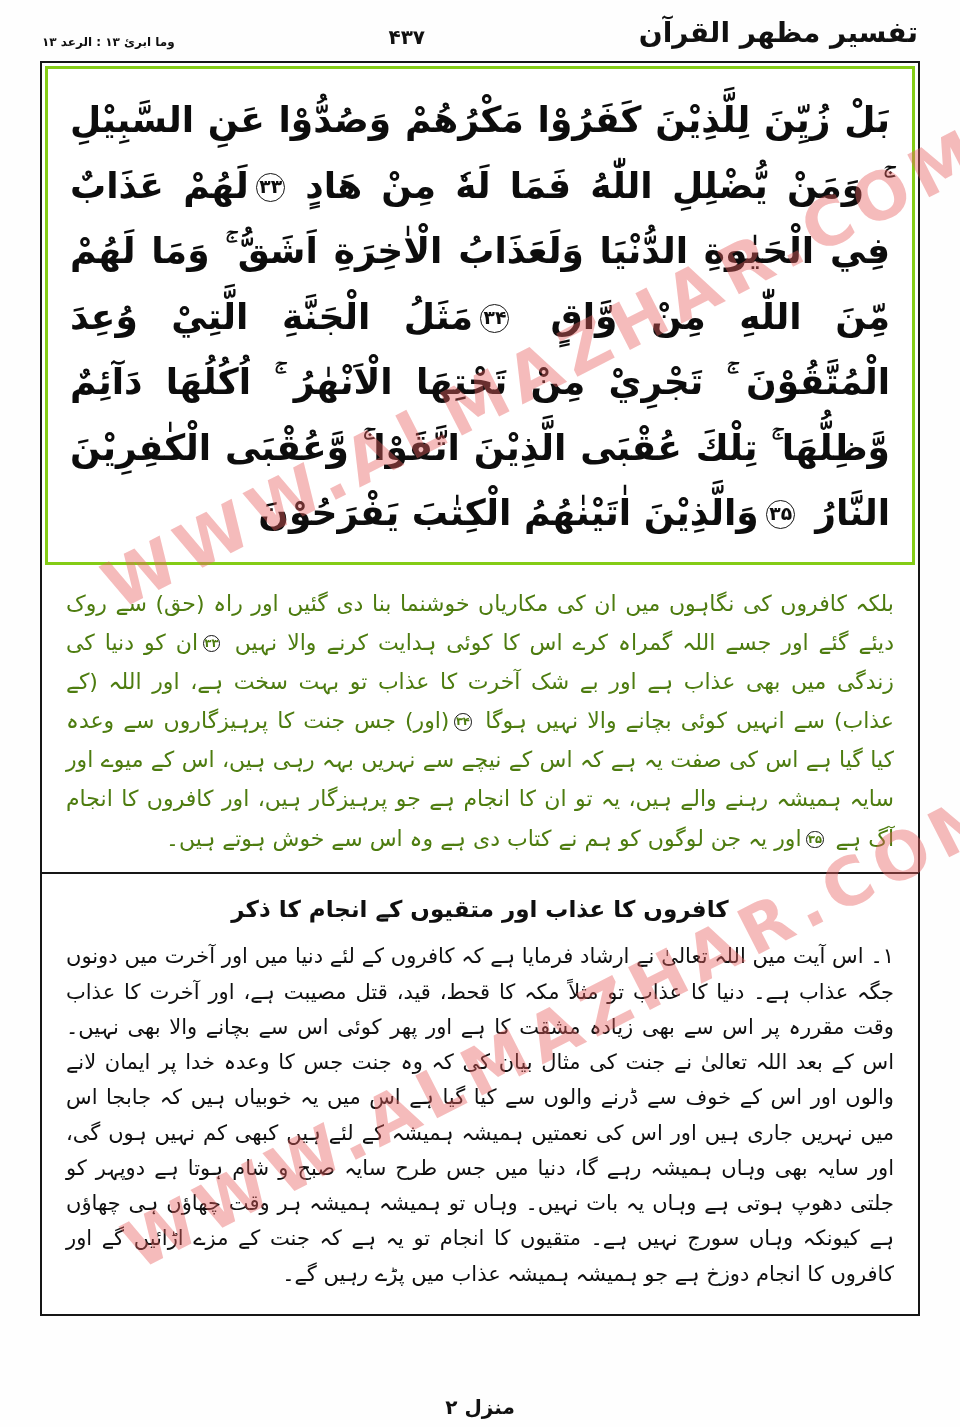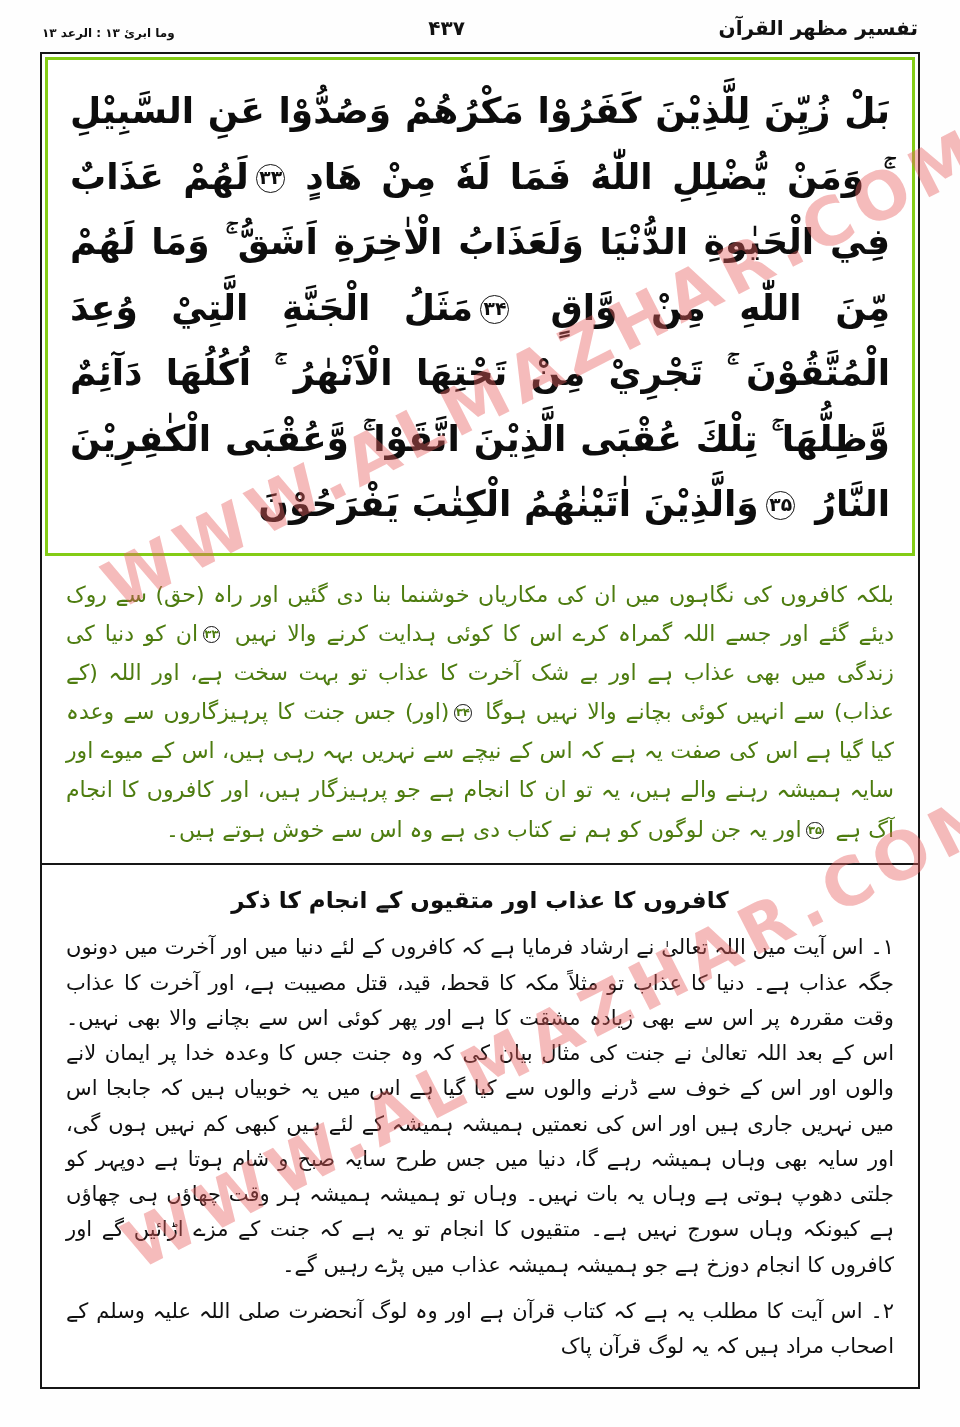--- a/index.html
+++ b/index.html
@@ -17,21 +17,21 @@
     color: #111;
   }
 
   .header {
     display: flex;
     justify-content: space-between;
     align-items: flex-end;
     padding: 16px 42px 6px 42px;
     font-weight: bold;
   }
-  .h-right { font-size: 20px; }
+  .h-right { font-size: 28px; }
   .h-center { font-size: 20px; }
   .h-left  { font-size: 12px; }
 
   .main-frame {
     margin: 6px 40px 0 40px;
     border: 2px solid #161616;
     background: #fff;
   }
 
   .quran-box {
@@ -128,22 +128,22 @@
 
     <div class="quran-box">
       <div class="quran-text"><span>بَلْ زُيِّنَ لِلَّذِيْنَ كَفَرُوْا مَكْرُهُمْ وَصُدُّوْا عَنِ السَّبِيْلِ ۚ وَمَنْ يُّضْلِلِ اللّٰهُ فَمَا لَهٗ مِنْ هَادٍ </span><span class="ayah-num">۳۳</span><span>لَهُمْ عَذَابٌ فِي الْحَيٰوةِ الدُّنْيَا وَلَعَذَابُ الْاٰخِرَةِ اَشَقُّ ۚ وَمَا لَهُمْ مِّنَ اللّٰهِ مِنْ وَّاقٍ </span><span class="ayah-num">۳۴</span><span>مَثَلُ الْجَنَّةِ الَّتِيْ وُعِدَ الْمُتَّقُوْنَ ۚ تَجْرِيْ مِنْ تَحْتِهَا الْاَنْهٰرُ ۚ اُكُلُهَا دَآئِمٌ وَّظِلُّهَا ۚ تِلْكَ عُقْبَى الَّذِيْنَ اتَّقَوْا ۚ وَّعُقْبَى الْكٰفِرِيْنَ النَّارُ </span><span class="ayah-num">۳۵</span><span>وَالَّذِيْنَ اٰتَيْنٰهُمُ الْكِتٰبَ يَفْرَحُوْنَ </span></div>
     </div>
 
     <div class="translation"><span>بلکہ کافروں کی نگاہوں میں ان کی مکاریاں خوشنما بنا دی گئیں اور راہ (حق) سے روک دیئے گئے اور جسے اللہ گمراہ کرے اس کا کوئی ہدایت کرنے والا نہیں </span><span class="ayah-num">۳۳</span><span>ان کو دنیا کی زندگی میں بھی عذاب ہے اور بے شک آخرت کا عذاب تو بہت سخت ہے، اور اللہ (کے عذاب) سے انہیں کوئی بچانے والا نہیں ہوگا </span><span class="ayah-num">۳۴</span><span>(اور) جس جنت کا پرہیزگاروں سے وعدہ کیا گیا ہے اس کی صفت یہ ہے کہ اس کے نیچے سے نہریں بہہ رہی ہیں، اس کے میوے اور سایہ ہمیشہ رہنے والے ہیں، یہ تو ان کا انجام ہے جو پرہیزگار ہیں، اور کافروں کا انجام آگ ہے </span><span class="ayah-num">۳۵</span><span>اور یہ جن لوگوں کو ہم نے کتاب دی ہے وہ اس سے خوش ہوتے ہیں۔ </span></div>
 
     <div class="commentary">
       <div class="heading">کافروں کا عذاب اور متقیوں کے انجام کا ذکر</div>
       <p>۱۔ اس آیت میں اللہ تعالیٰ نے ارشاد فرمایا ہے کہ کافروں کے لئے دنیا میں اور آخرت میں دونوں جگہ عذاب ہے۔ دنیا کا عذاب تو مثلاً مکہ کا قحط، قید، قتل مصیبت ہے، اور آخرت کا عذاب وقت مقررہ پر اس سے بھی زیادہ مشقت کا ہے اور پھر کوئی اس سے بچانے والا بھی نہیں۔ اس کے بعد اللہ تعالیٰ نے جنت کی مثال بیان کی کہ وہ جنت جس کا وعدہ خدا پر ایمان لانے والوں اور اس کے خوف سے ڈرنے والوں سے کیا گیا ہے اس میں یہ خوبیاں ہیں کہ جابجا اس میں نہریں جاری ہیں اور اس کی نعمتیں ہمیشہ ہمیشہ کے لئے ہیں کبھی کم نہیں ہوں گی، اور سایہ بھی وہاں ہمیشہ رہے گا، دنیا میں جس طرح سایہ صبح و شام ہوتا ہے دوپہر کو جلتی دھوپ ہوتی ہے وہاں یہ بات نہیں۔ وہاں تو ہمیشہ ہمیشہ ہر وقت چھاؤں ہی چھاؤں ہے کیونکہ وہاں سورج نہیں ہے۔ متقیوں کا انجام تو یہ ہے کہ جنت کے مزے اڑائیں گے اور کافروں کا انجام دوزخ ہے جو ہمیشہ ہمیشہ عذاب میں پڑے رہیں گے۔</p>
-      <p>۲۔ اس آیت کا مطلب یہ ہے کہ کتاب قرآن ہے اور وہ لوگ آنحضرت صلی اللہ علیہ وسلم کے اصحاب مراد ہیں کہ یہ لوگ قرآن پاک</p>
     </div>
 
   </div>
 
+  <div class="footer">منزل ۲</div>
 
   <div class="watermark wm1" style="color: rgb(232, 95, 95);">WWW.ALMAZHAR.COM</div>
   <div class="watermark wm2" style="color: rgb(232, 95, 95);">WWW.ALMAZHAR.COM</div>
 
 </div>
 
 </body></html>

